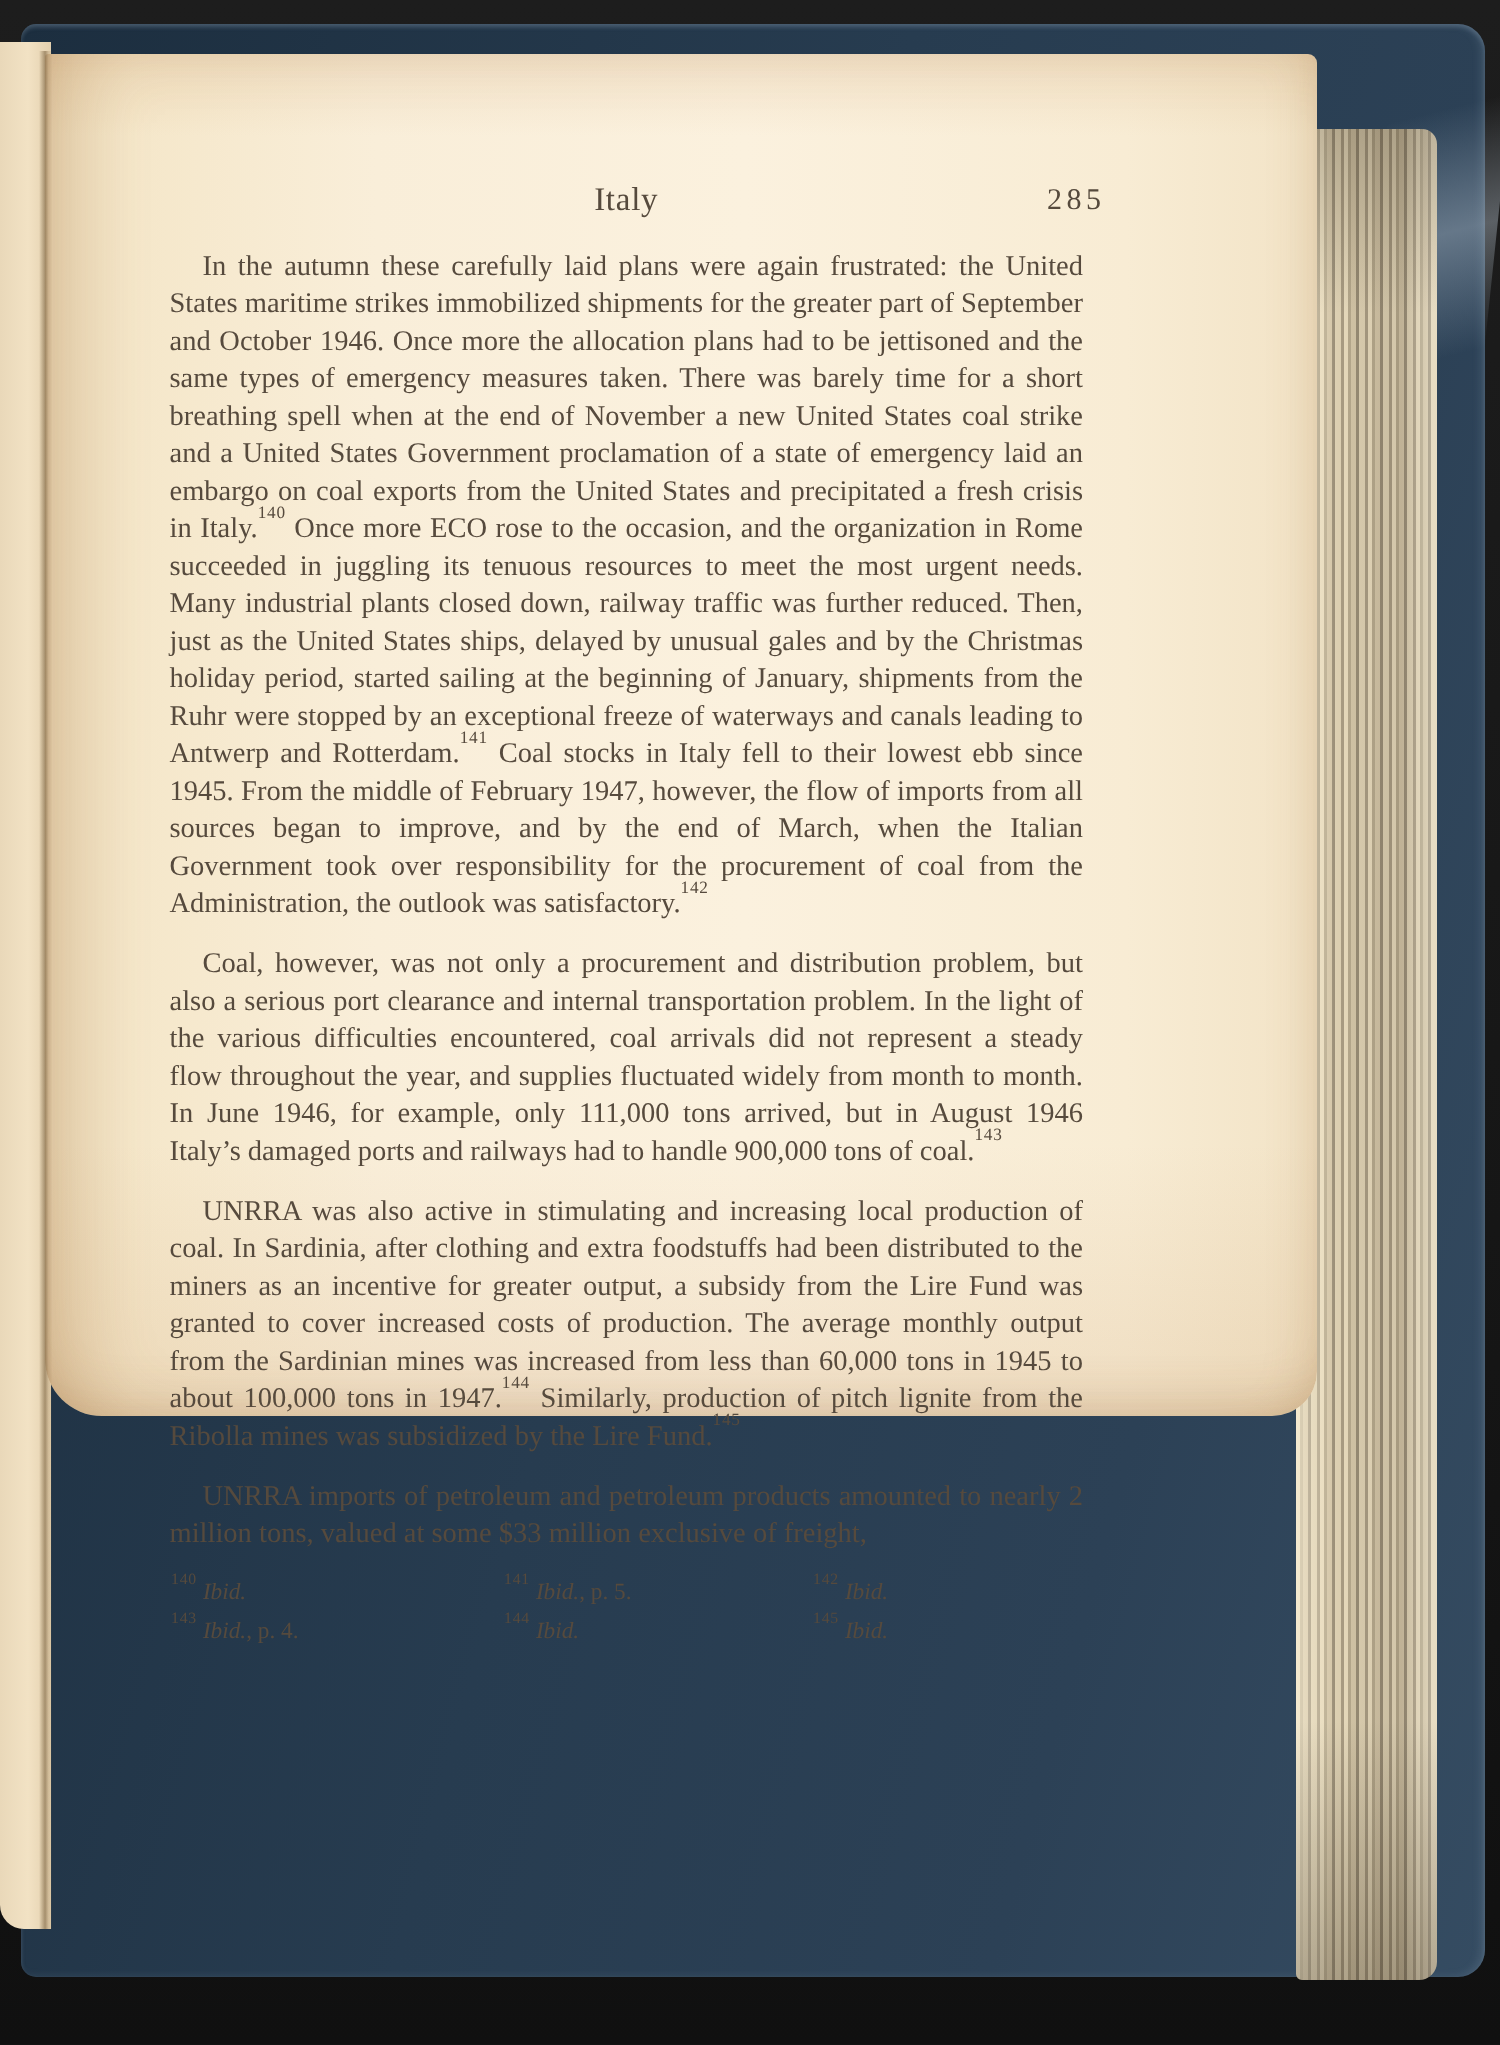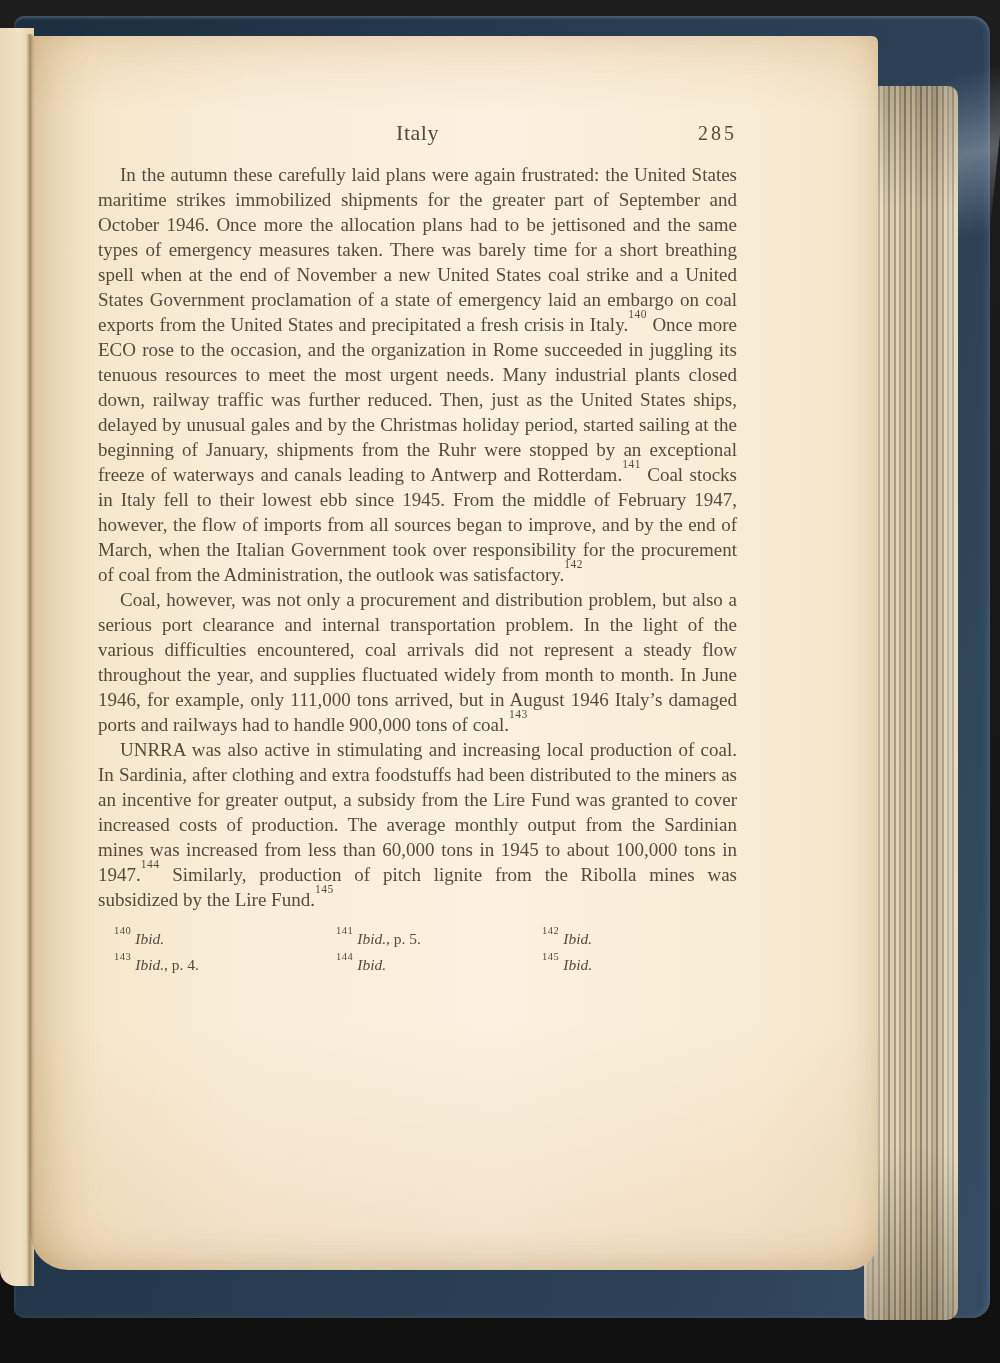--- a/index.html
+++ b/index.html
@@ -40,21 +40,21 @@
     position:absolute;left:0;top:28px;width:34px;height:1258px;
     background:linear-gradient(90deg,#e9d8b9 0%,#f2e2c4 55%,#e3d0ae 100%);
     border-radius:0 0 0 16px;
   }
   .gutter{
     position:absolute;left:26px;top:34px;width:9px;height:1252px;
     background:linear-gradient(90deg,rgba(110,85,50,0) 0%,rgba(110,85,50,.55) 45%,rgba(150,120,80,.25) 70%,rgba(110,85,50,0) 100%);
   }
   
   .page{
-    position:absolute;left:30px;top:36px;width:848px;height:1234px;
+    position:absolute;left:30px;top:36px;width:848px;height:908px;
     border-radius:2px 6px 30px 38px;
     background:
       linear-gradient(180deg,rgba(205,160,110,.18) 0%,rgba(205,160,110,0) 6%,rgba(0,0,0,0) 80%,rgba(190,140,90,.14) 98%),
       linear-gradient(90deg,#eedcba 0%,#f5e7ca 7%,var(--paper,#f9eed9) 26%,#fbf1de 55%,#f8ecd4 85%,#f2e3c6 100%);
     box-shadow:
       inset 34px 0 60px -26px rgba(150,100,50,.30),
       inset -18px 0 34px -18px rgba(160,115,60,.22),
       inset 0 -22px 40px -24px rgba(150,100,50,.28);
   }
   .text-block{
@@ -62,21 +62,21 @@
   }
   .running-head{position:relative;height:30px;}
   .head-title{
     position:absolute;left:50%;transform:translateX(-50%);
     font-size:22px;letter-spacing:.5px;
   }
   .page-num{
     position:absolute;right:0;top:2px;font-size:20px;letter-spacing:3px;margin-left:40px;
   }
   .body-text{margin-top:12px;font-size:19px;line-height:25px;text-align:justify;}
-  .body-text p{margin:0;text-indent:22px;}
+  .body-text p{margin:15px;text-indent:22px;}
   sup.fn{
     font-size:11.5px;line-height:0;position:relative;top:-6px;letter-spacing:.5px;
   }
   .footnotes{
     margin-top:15px;padding-left:16px;
     display:grid;grid-template-columns:222px 206px 1fr;row-gap:3px;
     font-size:15.5px;line-height:23px;
   }
   .footnote sup.fn{font-size:10.5px;top:-4px;margin-right:4px;}
   .footnote i{}
@@ -92,20 +92,21 @@
   <div class="page">
     <div class="text-block">
       <div class="running-head">
         <span class="head-title">Italy</span>
         <span class="page-num">285</span>
       </div>
       <div class="body-text" id="paragraphs">
           <p>In the autumn these carefully laid plans were again frustrated: the United States maritime strikes immobilized shipments for the greater part of September and October 1946. Once more the allocation plans had to be jettisoned and the same types of emergency measures taken. There was barely time for a short breathing spell when at the end of November a new United States coal strike and a United States Government proclamation of a state of emergency laid an embargo on coal exports from the United States and precipitated a fresh crisis in Italy.<sup class="fn">140</sup> Once more ECO rose to the occasion, and the organization in Rome succeeded in juggling its tenuous resources to meet the most urgent needs. Many industrial plants closed down, railway traffic was further reduced. Then, just as the United States ships, delayed by unusual gales and by the Christmas holiday period, started sailing at the beginning of January, shipments from the Ruhr were stopped by an exceptional freeze of waterways and canals leading to Antwerp and Rotterdam.<sup class="fn">141</sup> Coal stocks in Italy fell to their lowest ebb since 1945. From the middle of February 1947, however, the flow of imports from all sources began to improve, and by the end of March, when the Italian Government took over responsibility for the procurement of coal from the Administration, the outlook was satisfactory.<sup class="fn">142</sup></p>
           <p>Coal, however, was not only a procurement and distribution problem, but also a serious port clearance and internal transportation problem. In the light of the various difficulties encountered, coal arrivals did not represent a steady flow throughout the year, and supplies fluctuated widely from month to month. In June 1946, for example, only 111,000 tons arrived, but in August 1946 Italy’s damaged ports and railways had to handle 900,000 tons of coal.<sup class="fn">143</sup></p>
           <p>UNRRA was also active in stimulating and increasing local production of coal. In Sardinia, after clothing and extra foodstuffs had been distributed to the miners as an incentive for greater output, a subsidy from the Lire Fund was granted to cover increased costs of production. The average monthly output from the Sardinian mines was increased from less than 60,000 tons in 1945 to about 100,000 tons in 1947.<sup class="fn">144</sup> Similarly, production of pitch lignite from the Ribolla mines was subsidized by the Lire Fund.<sup class="fn">145</sup></p>
+          <p>UNRRA imports of petroleum and petroleum products amounted to nearly 2 million tons, valued at some $33 million exclusive of freight,</p>
         </div>
       <div class="footnotes" id="footnotes">
           <div class="footnote"><sup class="fn">140</sup><i>Ibid.</i></div>
           <div class="footnote"><sup class="fn">141</sup><i>Ibid.</i><span>, p. 5.</span></div>
           <div class="footnote"><sup class="fn">142</sup><i>Ibid.</i></div>
           <div class="footnote"><sup class="fn">143</sup><i>Ibid.</i><span>, p. 4.</span></div>
           <div class="footnote"><sup class="fn">144</sup><i>Ibid.</i></div>
           <div class="footnote"><sup class="fn">145</sup><i>Ibid.</i></div>
         </div>
     </div>

